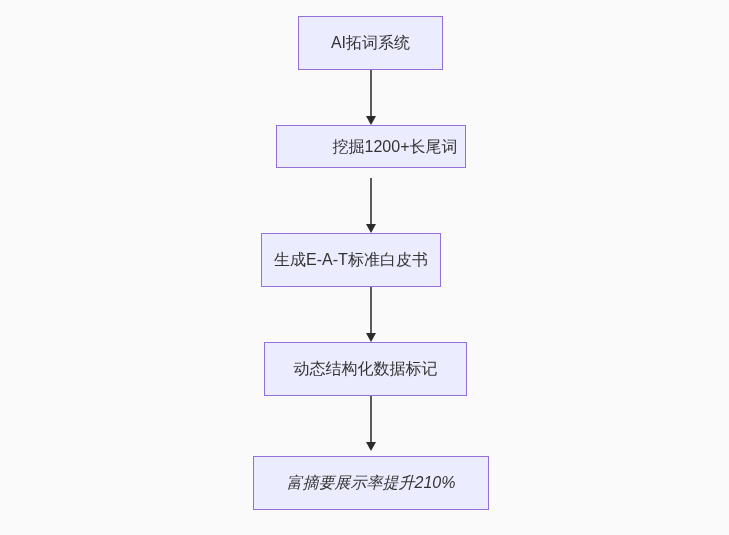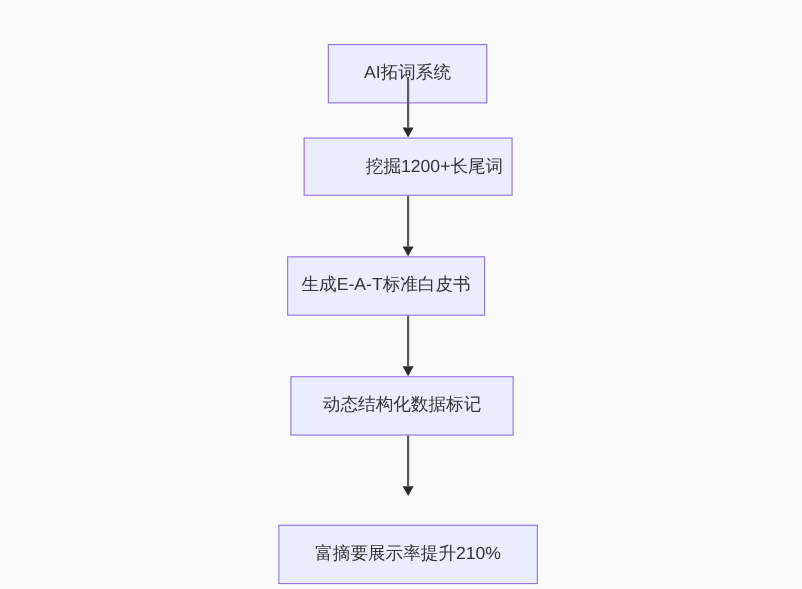--- a/index.html
+++ b/index.html
@@ -32,25 +32,25 @@
     border: 1.5px solid var(--node-border);
     color: var(--node-text);
     font-size: 16px;
     line-height: 1.2;
     display: flex;
     align-items: center;
     justify-content: center;
     text-align: center;
     white-space: nowrap;
   }
-  .n1 { left: 298px; top: 16px;  width: 145px; height: 54px; margin-top: 24px; }
-  .n2 { left: 276px; top: 125px; width: 190px; height: 53px; padding-left: 48px; }
+  .n1 { left: 298px; top: 16px;  width: 145px; height: 54px; }
+  .n2 { left: 276px; top: 125px; width: 190px; height: 43px; padding-left: 48px; }
   .n3 { left: 261px; top: 233px; width: 180px; height: 54px; }
   .n4 { left: 264px; top: 342px; width: 203px; height: 54px; }
-  .n5 { left: 253px; top: 477px; width: 236px; height: 54px; }
+  .n5 { left: 253px; top: 456px; width: 236px; height: 54px; font-style: italic; }
 
   .connector {
     position: absolute;
     left: 364px;
     width: 13px;
     display: flex;
     flex-direction: column;
     align-items: center;
   }
   .c1 { top: 70px;  height: 55px; }

